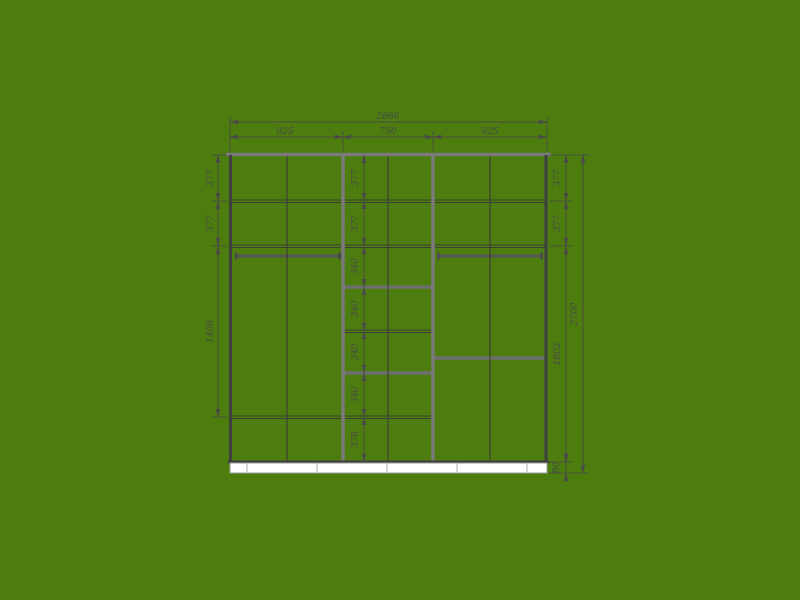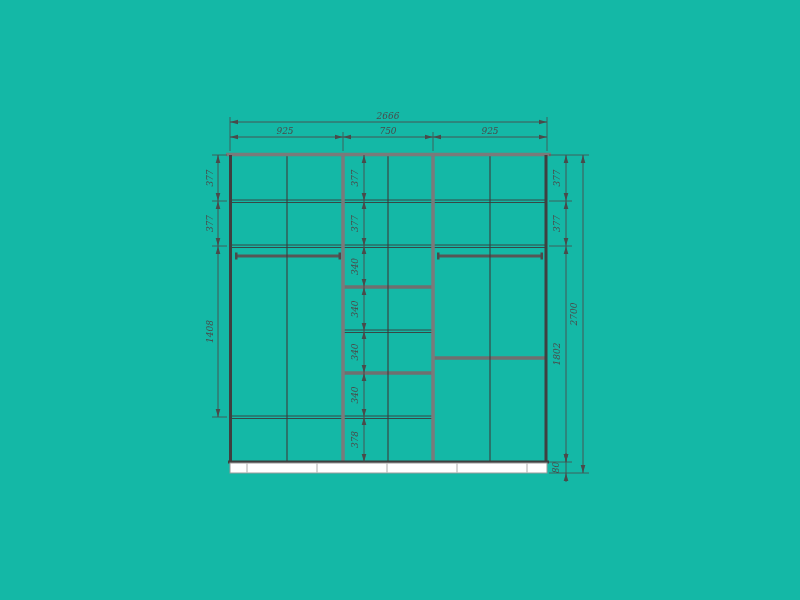--- a/index.html
+++ b/index.html
@@ -5,21 +5,21 @@
   html, body {
     margin: 0;
     padding: 0;
     background: #ffffff;
     font-family: "Liberation Sans", sans-serif;
   }
   .stage {
     position: relative;
     width: 800px;
     height: 600px;
-    background: #14b8a6;
+    background: #4d7c0f;
     overflow: hidden;
   }
   svg { display: block; }
 
   
   .thin   { stroke: #3b3b3b; stroke-width: 1.1; fill: none; }
   .shelf  { stroke: #3b3b3b; stroke-width: 0.9; fill: none; }
   .edge   { stroke: #3f3f3f; stroke-width: 3;   fill: none; }
   .panel  { stroke: #7a7a7a; stroke-width: 3.5; fill: none; }
   .tshelf { stroke: #6f6f6f; stroke-width: 3.5; fill: none; }

